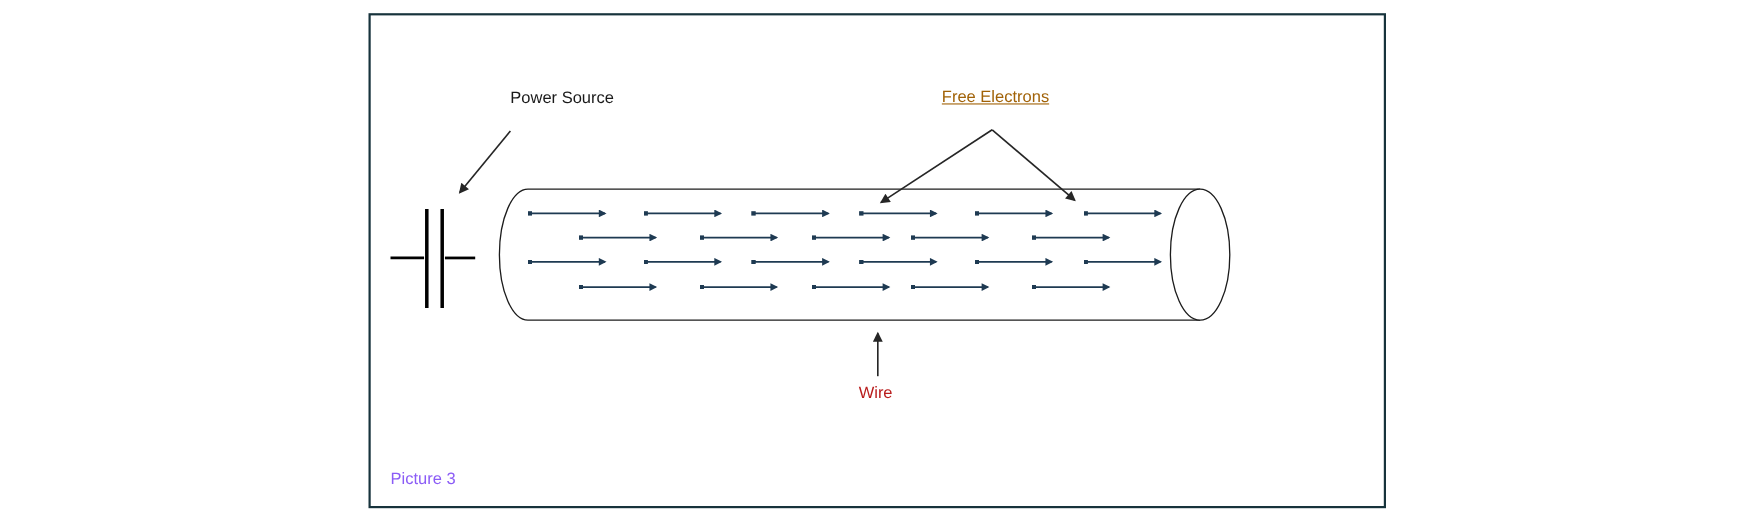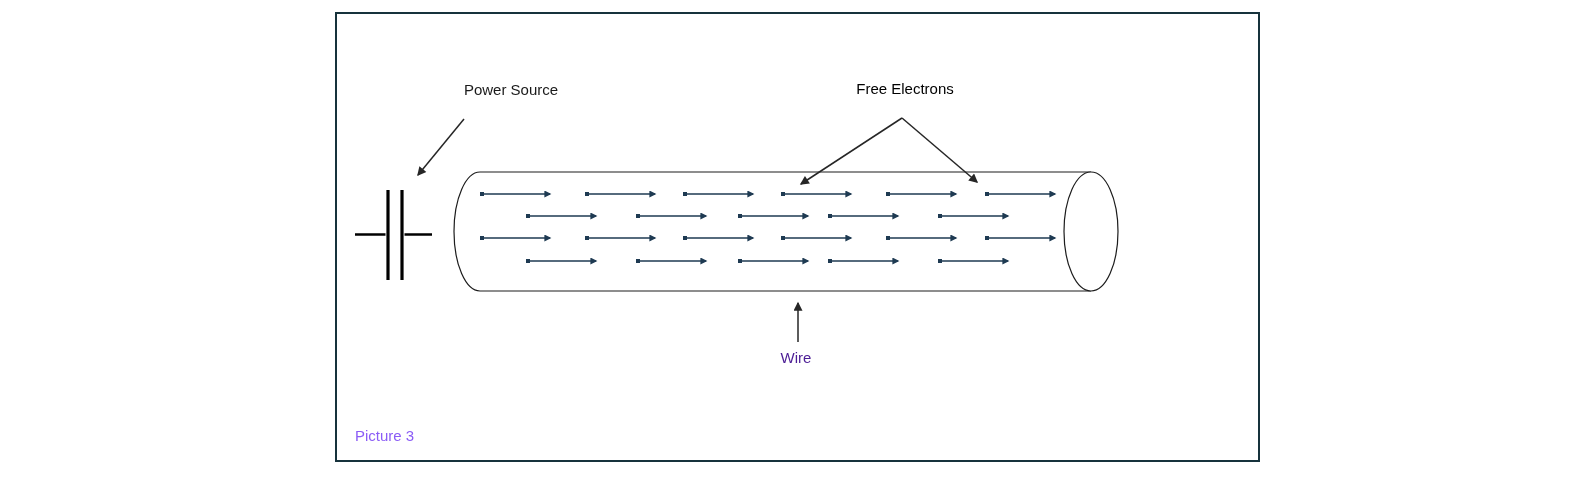--- a/index.html
+++ b/index.html
@@ -100,18 +100,18 @@
       <g>
         <line x1="464" y1="119" x2="418" y2="175" stroke="#262626" stroke-width="1.5" marker-end="url(#head-black)"></line>
         <line x1="902" y1="118" x2="801" y2="184" stroke="#262626" stroke-width="1.5" marker-end="url(#head-black)"></line>
         <line x1="902" y1="118" x2="977" y2="182" stroke="#262626" stroke-width="1.5" marker-end="url(#head-black)"></line>
         <line x1="798" y1="342" x2="798" y2="303" stroke="#262626" stroke-width="1.5" marker-end="url(#head-black)"></line>
       </g>
     </svg>
 
   <div class="label centered power-source-label" style="color: rgb(26, 26, 26);">Power Source</div>
 
-  <div class="label centered free-electrons-label" style="color: #000000;">Free Electrons</div>
+  <div class="label centered free-electrons-label" style="color: #a16207; text-decoration: underline;">Free Electrons</div>
 
-  <div class="label centered wire-label" style="color: #4c1d95;">Wire</div>
+  <div class="label centered wire-label" style="color: #b91c1c;">Wire</div>
 
   <div class="label picture-caption" style="color: #8b5cf6;">Picture 3</div>
 </div>
 
 </body></html>

